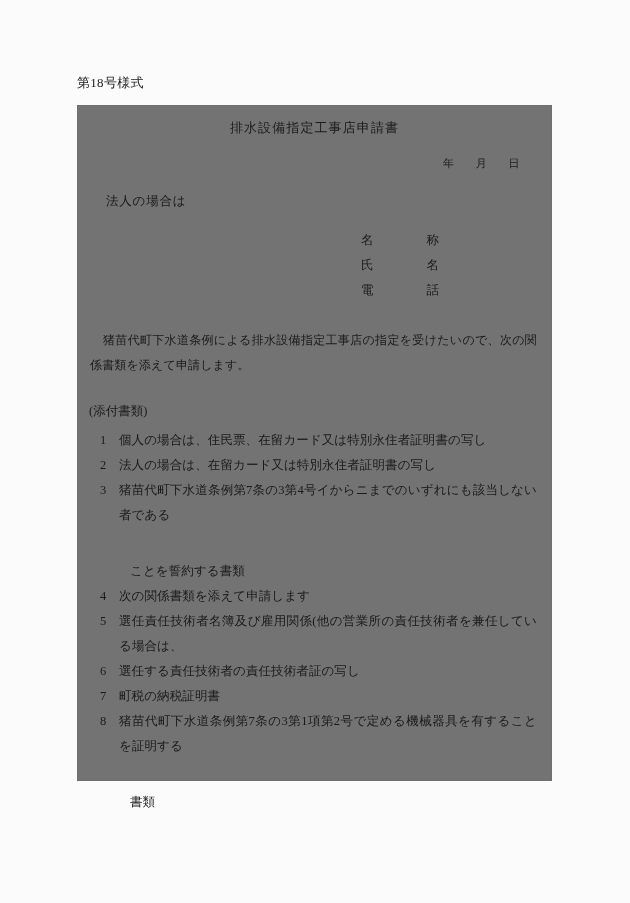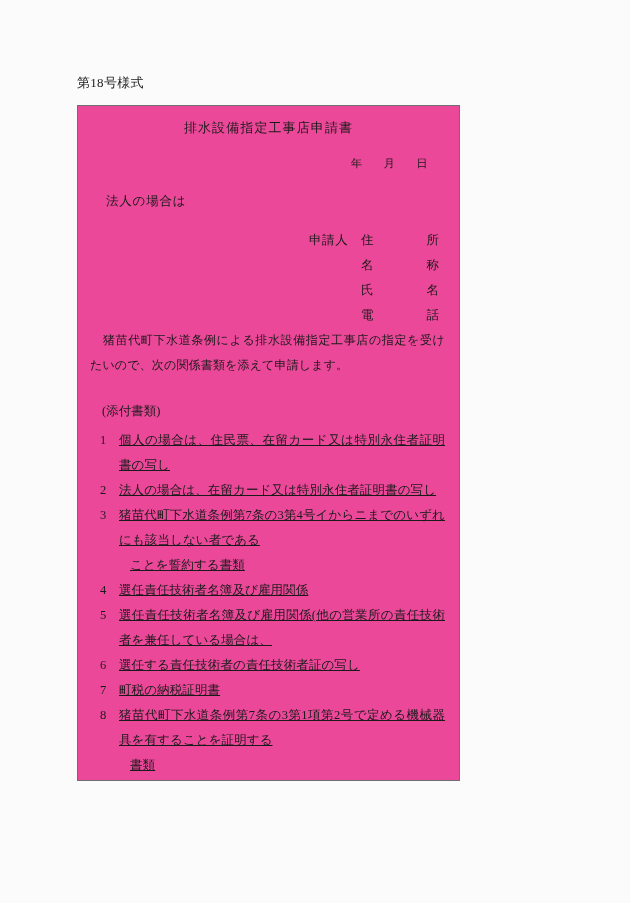--- a/index.html
+++ b/index.html
@@ -25,25 +25,25 @@
     letter-spacing: 0.3px;
     line-height: 1;
     white-space: nowrap;
   }
 
   
   .doc-frame {
     position: absolute;
     left: 77px;
     top: 105px;
-    width: 383px;
+    width: 475px;
     height: 676px;
     border: 1px solid #6e6e73;
     box-sizing: border-box;
-    background: #ec4899;
+    background: #737373;
   }
 
   .doc-inner {
     position: relative;
     width: 100%;
     height: 100%;
   }
 
   
   .doc-title {
@@ -119,21 +119,20 @@
     letter-spacing: 0.15px;
   }
 
   
   .attach-heading {
     position: absolute;
     left: 11px;
     top: 297px;
     font-size: 12.5px;
     white-space: nowrap;
-    margin-left: 13px;
   }
 
   .attach-list {
     position: absolute;
     left: 11px;
     right: 14px;
     top: 322px;
     font-size: 12.5px;
   }
   .attach-item {
@@ -146,25 +145,25 @@
     width: 30px;
     flex: 0 0 30px;
     text-align: left;
     padding-left: 11px;
     box-sizing: border-box;
   }
   .attach-text {
     flex: 1 1 auto;
     text-align: justify;
     text-indent: 0;
-    text-decoration: underline;
   }
   .attach-text .wrap-indent {
     display: block;
     text-indent: 11px;
+    margin-top: 31px;
   }
 </style>
 </head>
 <body>
 
 <div class="form-number">第18号様式</div>
 
 <div class="doc-frame">
   <div class="doc-inner">
 
@@ -173,27 +172,20 @@
     <div class="date-row">
       <span class="d-unit">年</span>
       <span class="d-unit">月</span>
       <span class="d-unit">日</span>
     </div>
 
     <div class="addressee">法人の場合は</div>
 
     <div class="applicant-block">
       <div class="applicant-row">
-        <span class="applicant-label">申請人</span>
-        <span class="applicant-field">
-          <span class="ch">住</span>
-          <span class="ch">所</span>
-        </span>
-      </div>
-      <div class="applicant-row">
         <span class="applicant-label"></span>
         <span class="applicant-field">
           <span class="ch">名</span>
           <span class="ch">称</span>
         </span>
       </div>
       <div class="applicant-row">
         <span class="applicant-label"></span>
         <span class="applicant-field">
           <span class="ch">氏</span>
@@ -233,21 +225,21 @@
         <span class="attach-num">3</span>
         <span class="attach-text">
           <span>猪苗代町下水道条例第7条の3第4号イからニまでのいずれにも該当しない者である</span>
           <span class="wrap-indent">ことを誓約する書類</span>
         </span>
       </div>
 
       <div class="attach-item">
         <span class="attach-num">4</span>
         <span class="attach-text">
-          <span>選任責任技術者名簿及び雇用関係</span>
+          <span>次の関係書類を添えて申請します</span>
         </span>
       </div>
 
       <div class="attach-item">
         <span class="attach-num">5</span>
         <span class="attach-text">
           <span>選任責任技術者名簿及び雇用関係(他の営業所の責任技術者を兼任している場合は、</span>
         </span>
       </div>
 

